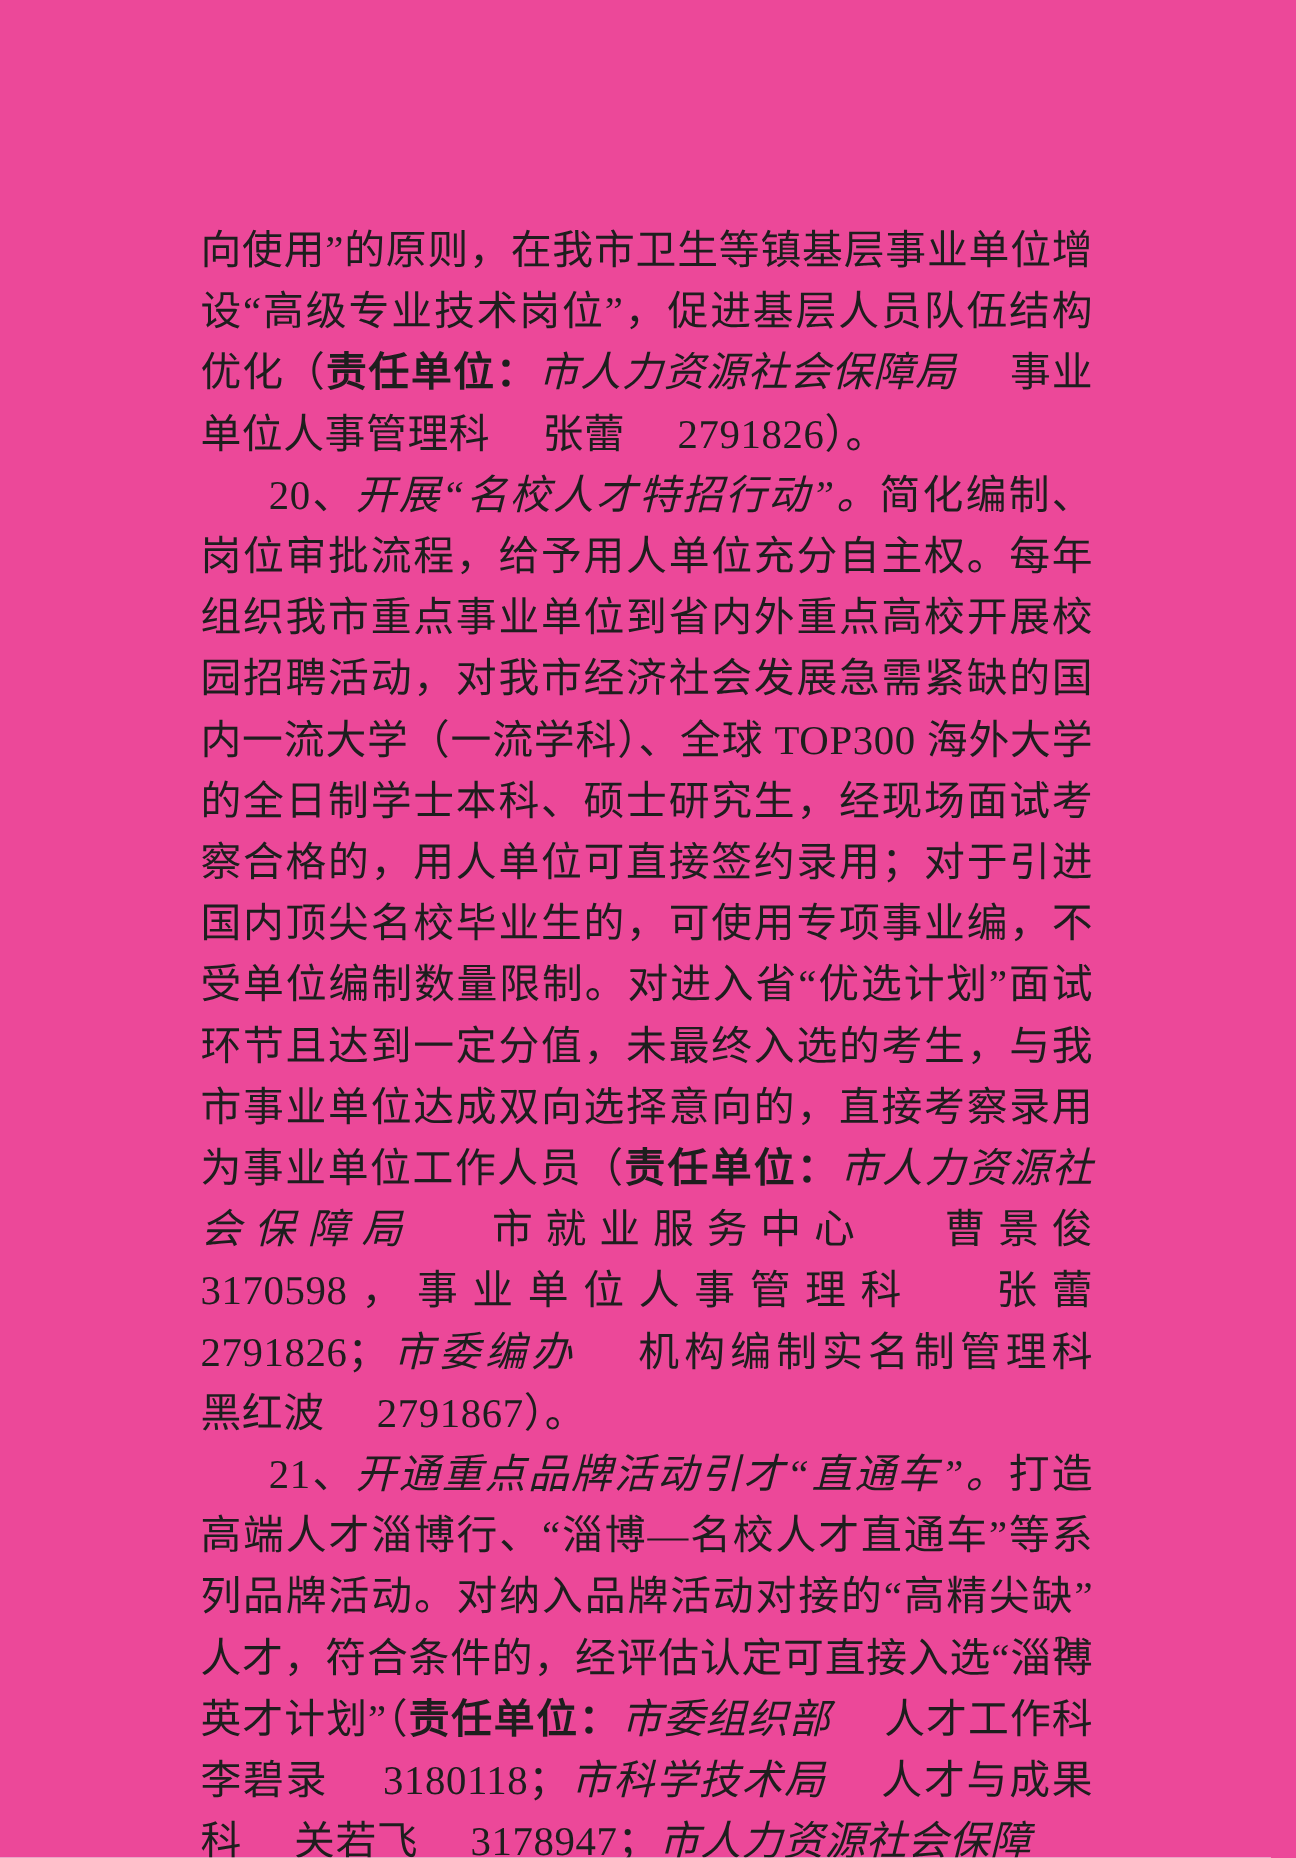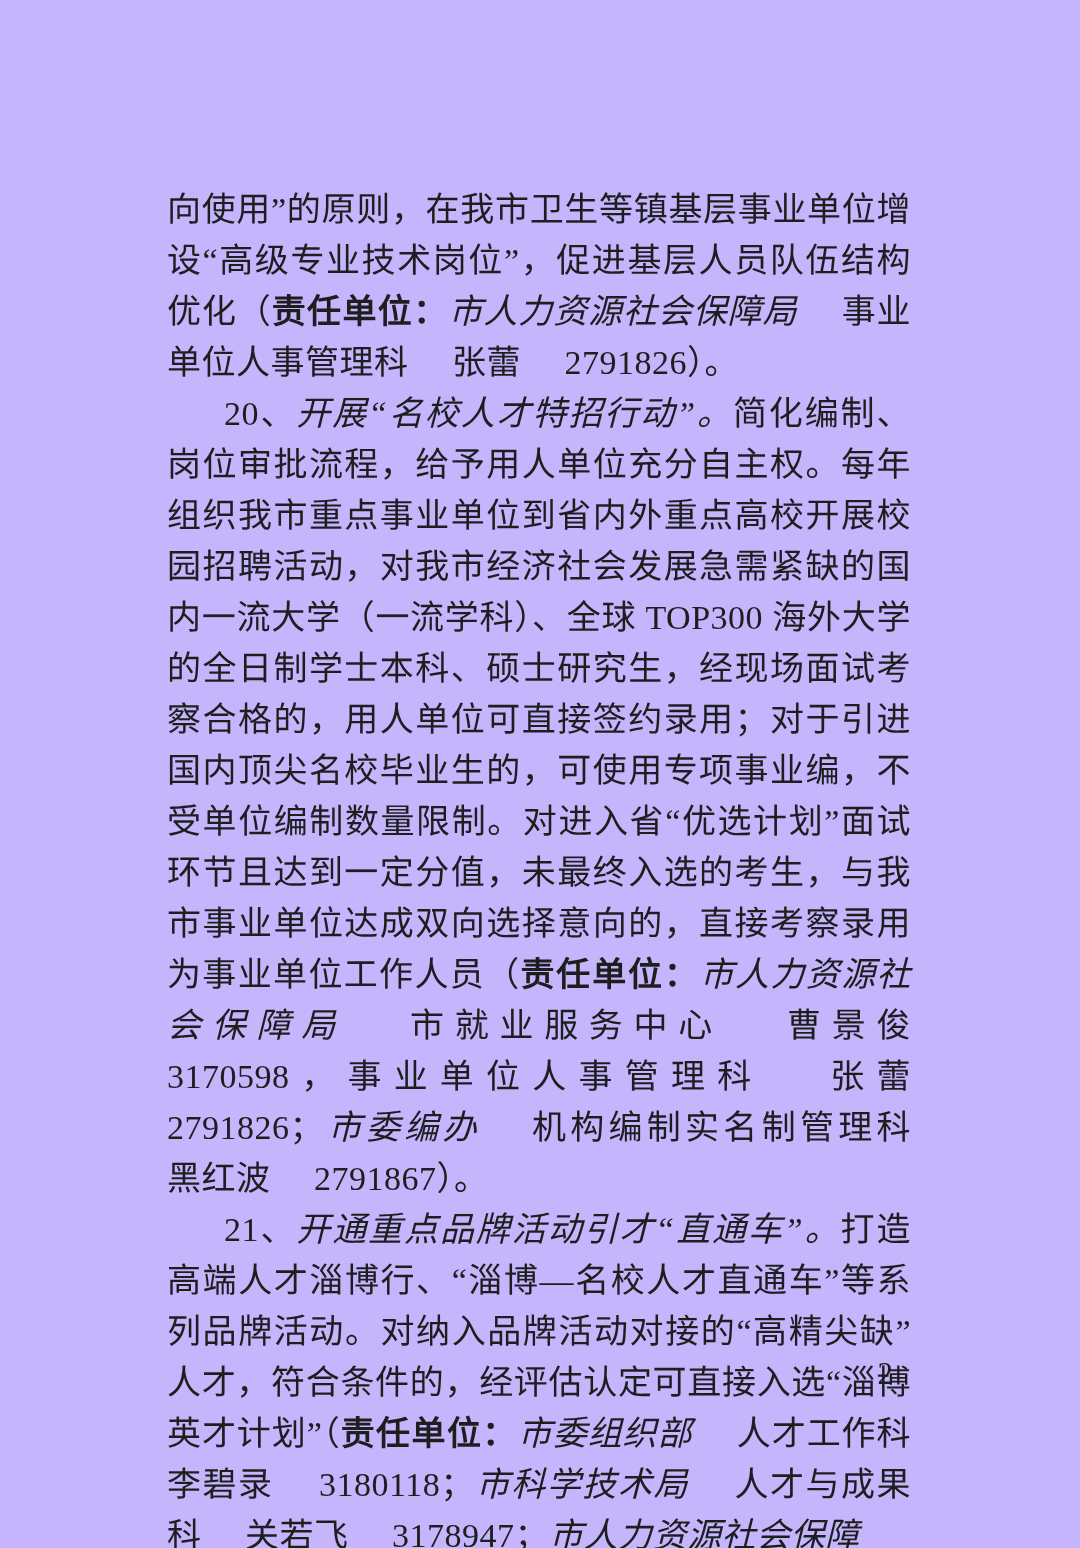--- a/index.html
+++ b/index.html
@@ -40,20 +40,20 @@
     top: 1354px;
     right: 187px;
     font-size: 31px;
     line-height: 40px;
     color: #1e1e1e;
   }
 </style>
 </head>
 <body>
 
-<div class="page" style="background: #c4b5fd; color: rgb(30, 30, 30);">
+<div class="page" style="background: #ec4899; color: rgb(30, 30, 30);">
   <div class="content">
       <p class="para"><span class="seg-normal">向使用”的原则，在我市卫生等镇基层事业单位增设“高级专业技术岗位”，促进基层人员队伍结构优化（</span><span class="seg-bold">责任单位：</span><span class="seg-kaiti">市人力资源社会保障局</span><span class="seg-normal">　 事业单位人事管理科　 张蕾　 2791826）。</span></p>
       <p class="para indent"><span class="seg-normal">20、</span><span class="seg-kaiti">开展“名校人才特招行动”。</span><span class="seg-normal">简化编制、岗位审批流程，给予用人单位充分自主权。每年组织我市重点事业单位到省内外重点高校开展校园招聘活动，对我市经济社会发展急需紧缺的国内一流大学（一流学科）、全球 TOP300 海外大学的全日制学士本科、硕士研究生，经现场面试考察合格的，用人单位可直接签约录用；对于引进国内顶尖名校毕业生的，可使用专项事业编，不受单位编制数量限制。对进入省“优选计划”面试环节且达到一定分值，未最终入选的考生，与我市事业单位达成双向选择意向的，直接考察录用为事业单位工作人员（</span><span class="seg-bold">责任单位：</span><span class="seg-kaiti">市人力资源社会保障局</span><span class="seg-normal">　 市就业服务中心　 曹景俊　 3170598，事业单位人事管理科　 张蕾　 2791826；</span><span class="seg-kaiti">市委编办</span><span class="seg-normal">　 机构编制实名制管理科　 黑红波　 2791867）。</span></p>
       <p class="para indent"><span class="seg-normal">21、</span><span class="seg-kaiti">开通重点品牌活动引才“直通车”。</span><span class="seg-normal">打造高端人才淄博行、“淄博—名校人才直通车”等系列品牌活动。对纳入品牌活动对接的“高精尖缺”人才，符合条件的，经评估认定可直接入选“淄博英才计划”（</span><span class="seg-bold">责任单位：</span><span class="seg-kaiti">市委组织部</span><span class="seg-normal">　 人才工作科　 李碧录　 3180118；</span><span class="seg-kaiti">市科学技术局</span><span class="seg-normal">　 人才与成果科　 关若飞　 3178947；</span><span class="seg-kaiti">市人力资源社会保障</span></p>
     </div>
   <div class="page-number">2</div>
 </div>
 
 </body></html>

